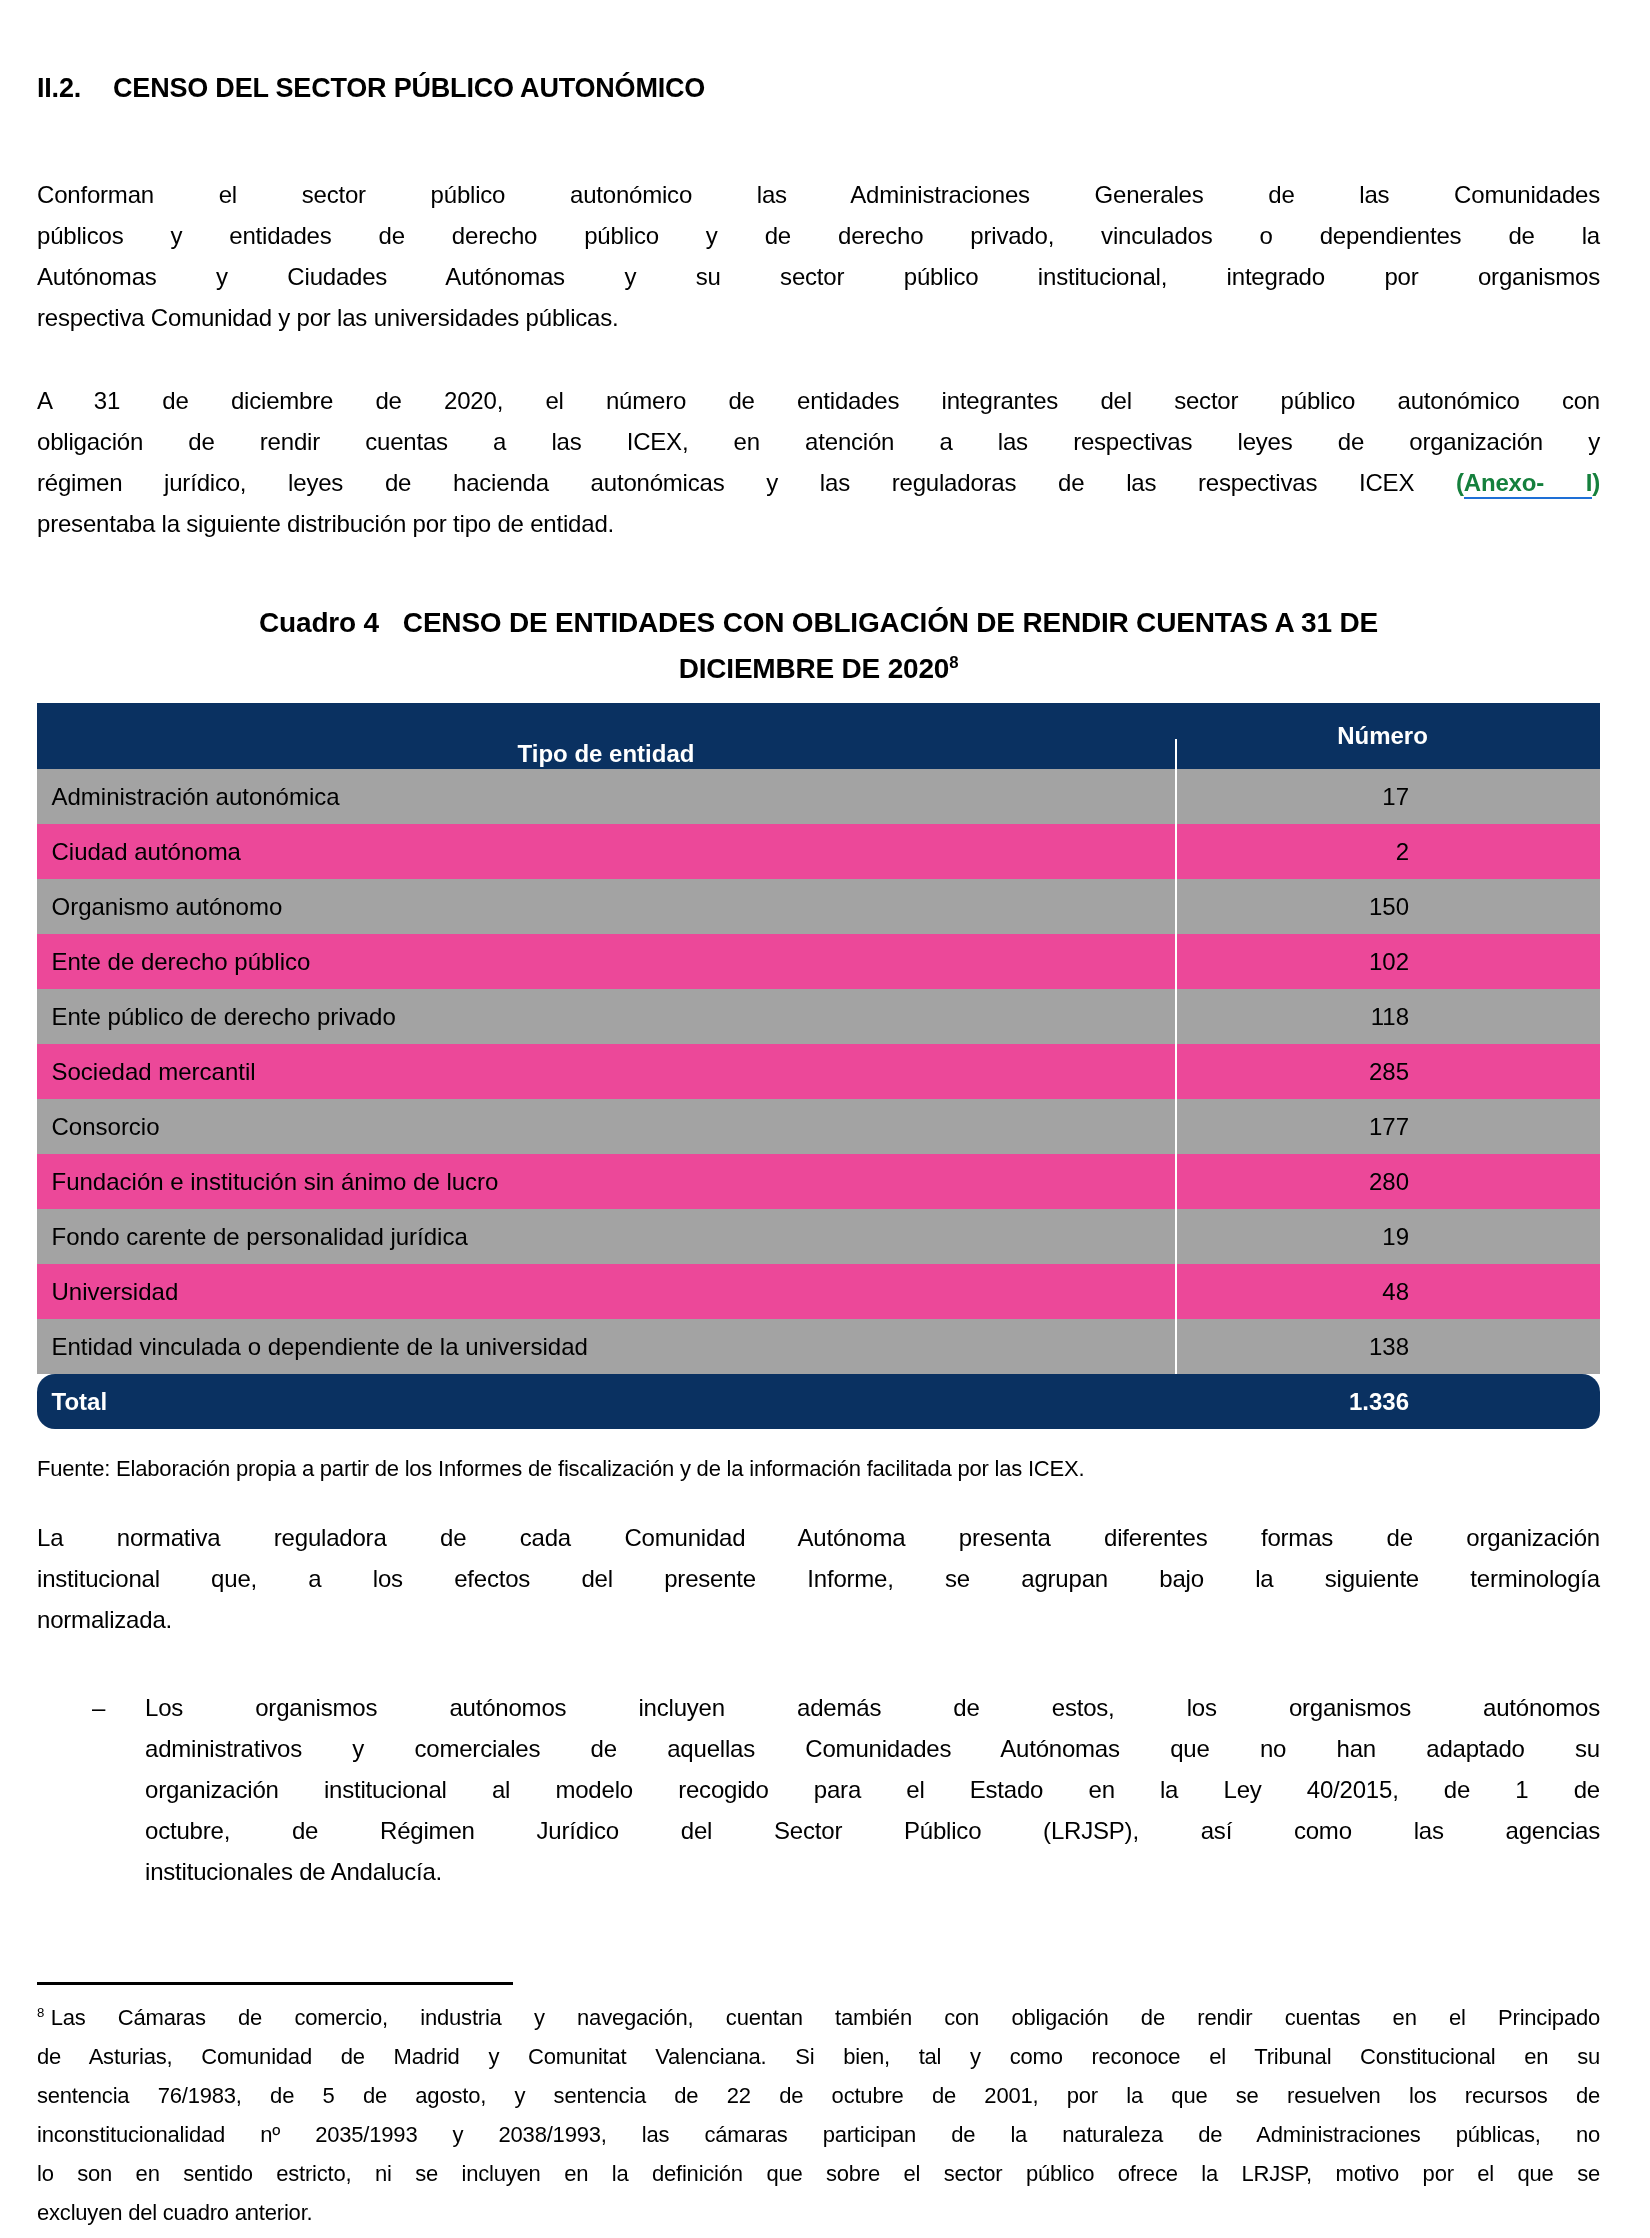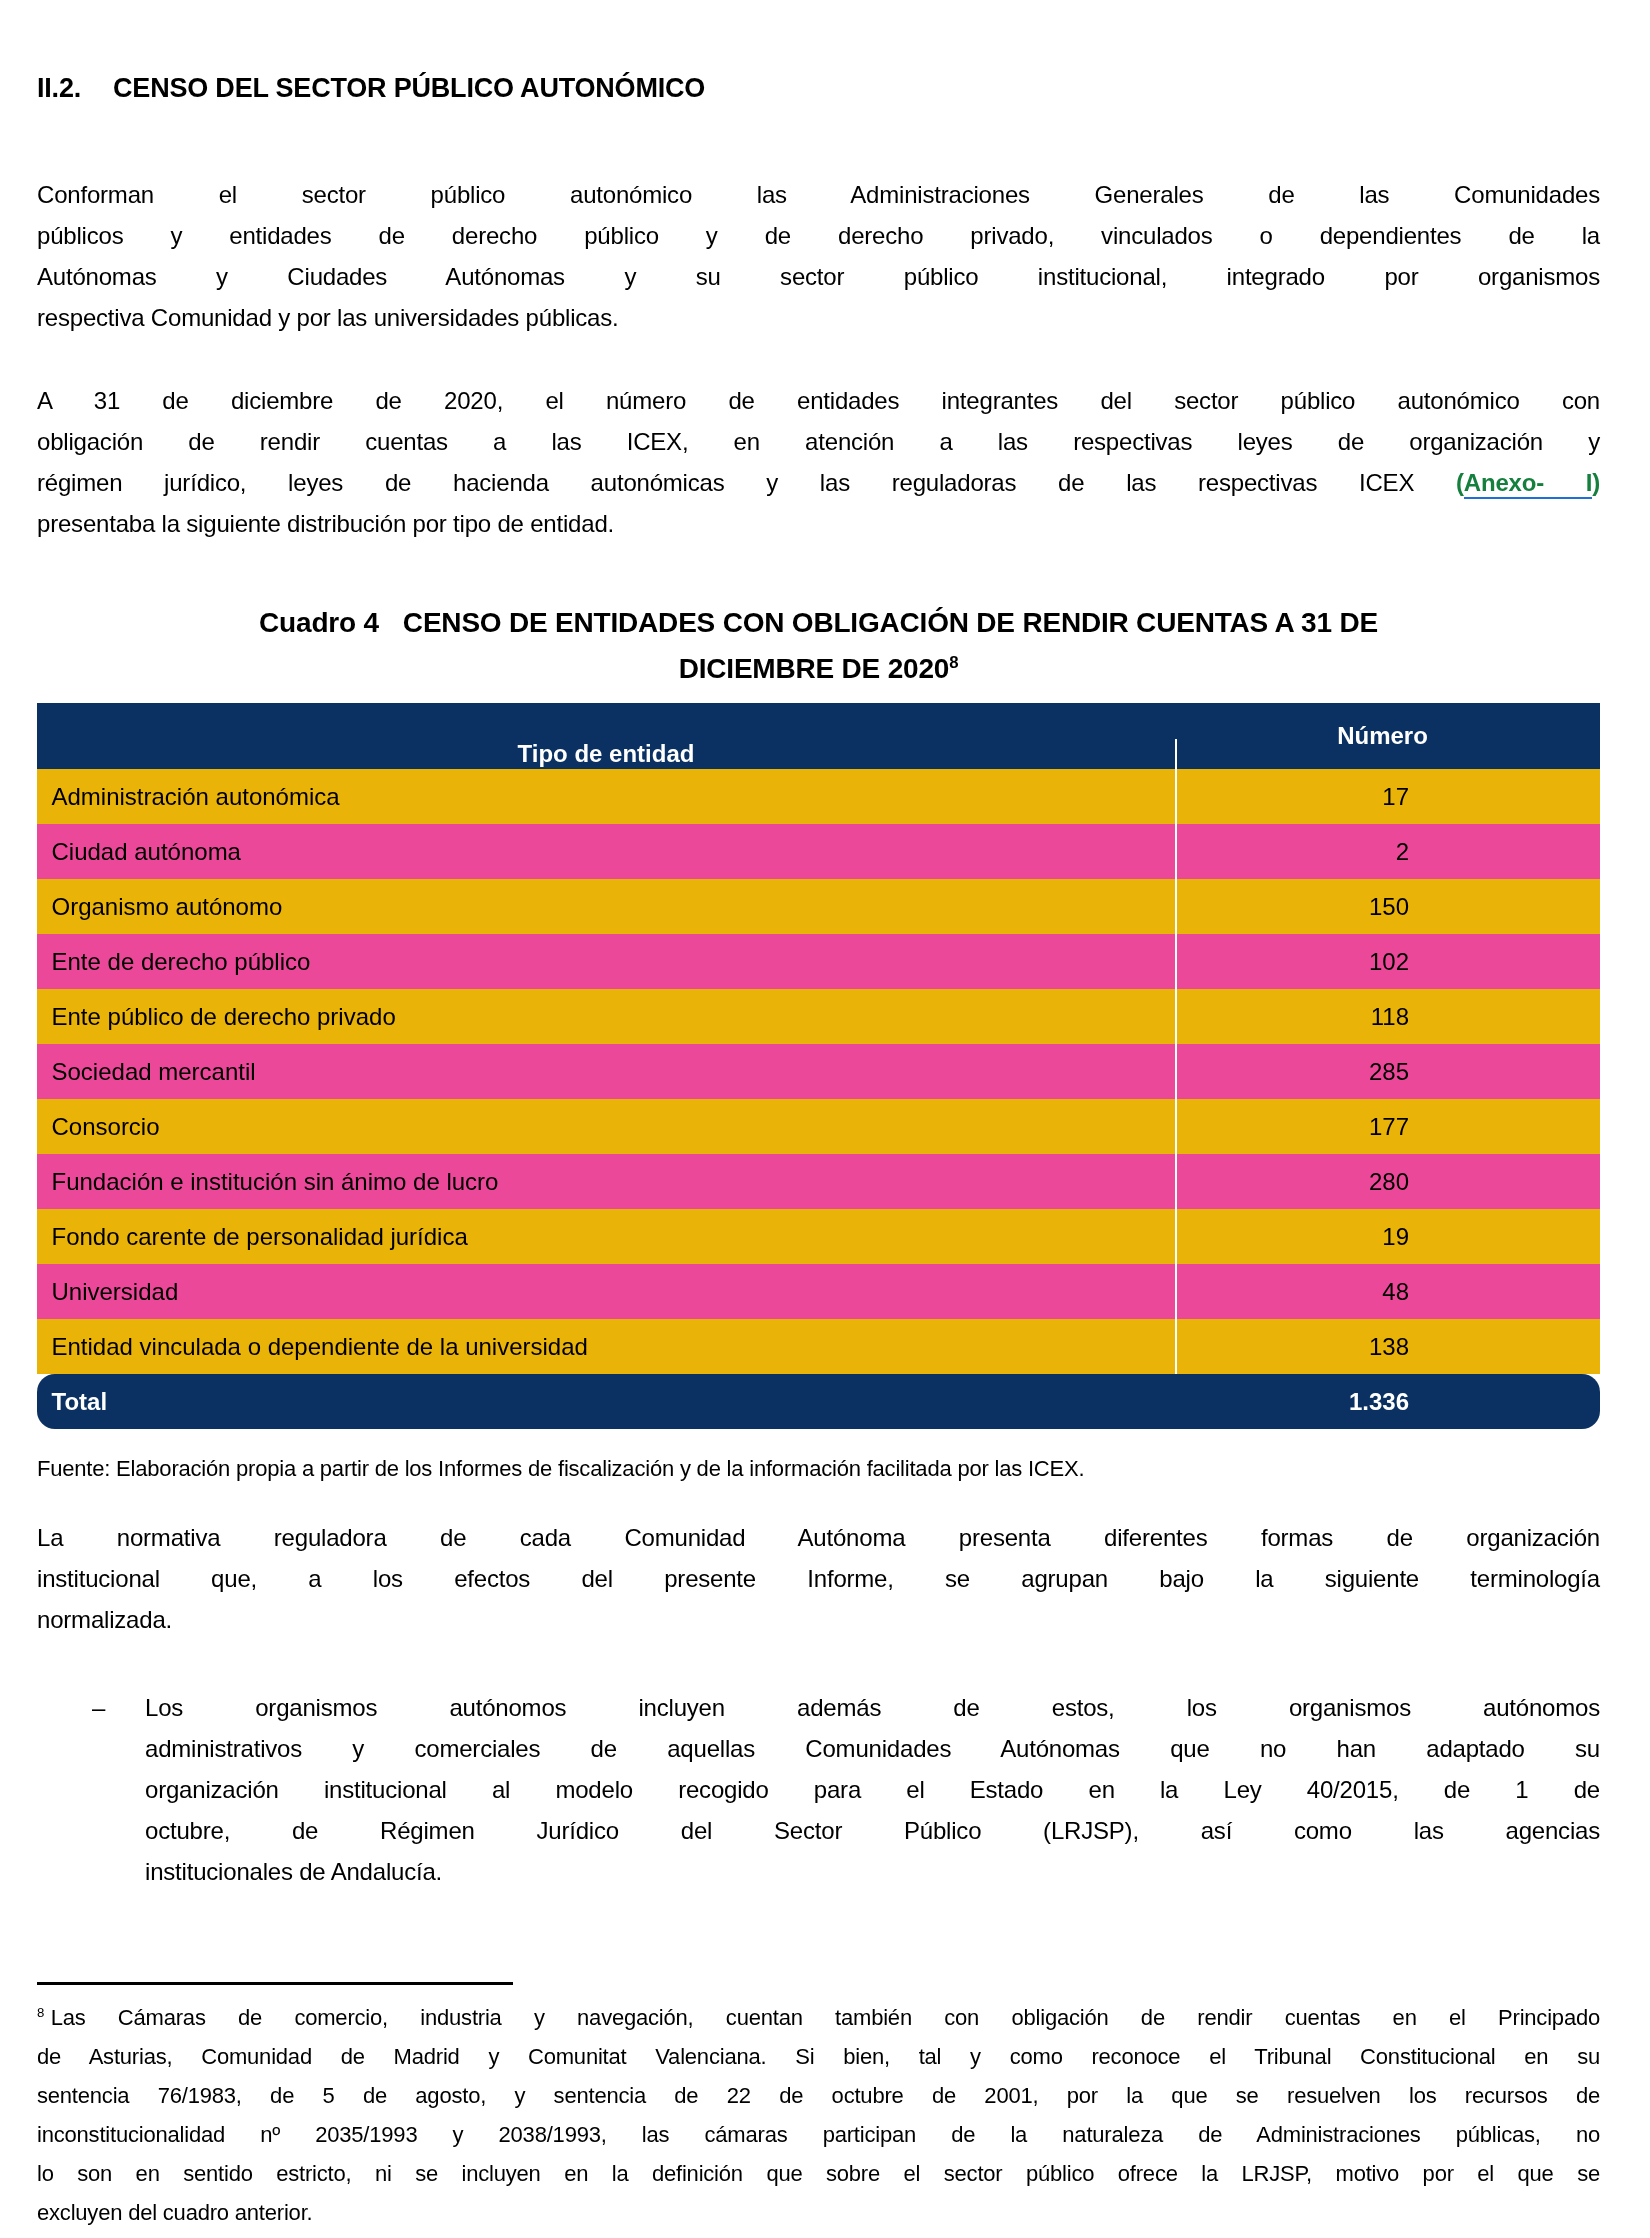--- a/index.html
+++ b/index.html
@@ -33,21 +33,21 @@
 
   
   .tbl{margin-top:11.3px;width:1563px;}
   .tr{display:flex;width:1563px;}
   .td{box-sizing:border-box;display:flex;align-items:center;}
   .c1{width:1140px;padding-left:14.5px;}
   .c2{width:423px;justify-content:flex-end;padding-right:191px;}
   .thead{height:66px;background:#0A3161;color:#fff;font-weight:bold;font-size:24px;}
   .thead .c1{justify-content:center;padding-left:0;border-right:2.4px solid #ffffff;margin-top:36px;}
   .thead .c2{justify-content:center;padding-right:12px;}
-  .trow{height:55px;font-size:24px;background:#eab308;}
+  .trow{height:55px;font-size:24px;background:#a3a3a3;}
   .trow .c1{border-right:2.4px solid #ffffff;}
   .trow.alt{background:#ec4899;}
   .trow.total{background:#0A3161;color:#ffffff;font-weight:bold;border-radius:18px;}
   .trow.total .c1{border-right:none;}
 
   
   .fuente{margin:24px 0 0 0;font-size:22px;line-height:32px;letter-spacing:-0.2px;}
 
   
   .bullet{display:flex;margin-top:47px;width:1563px;font-size:24px;line-height:41px;letter-spacing:-0.2px;}

